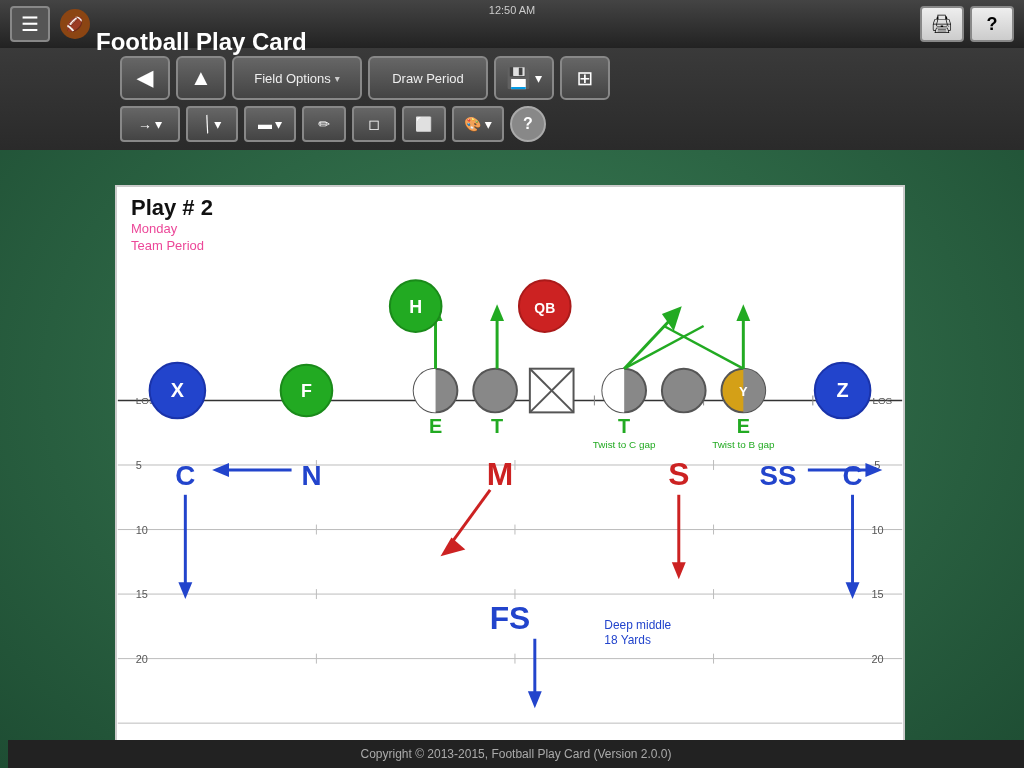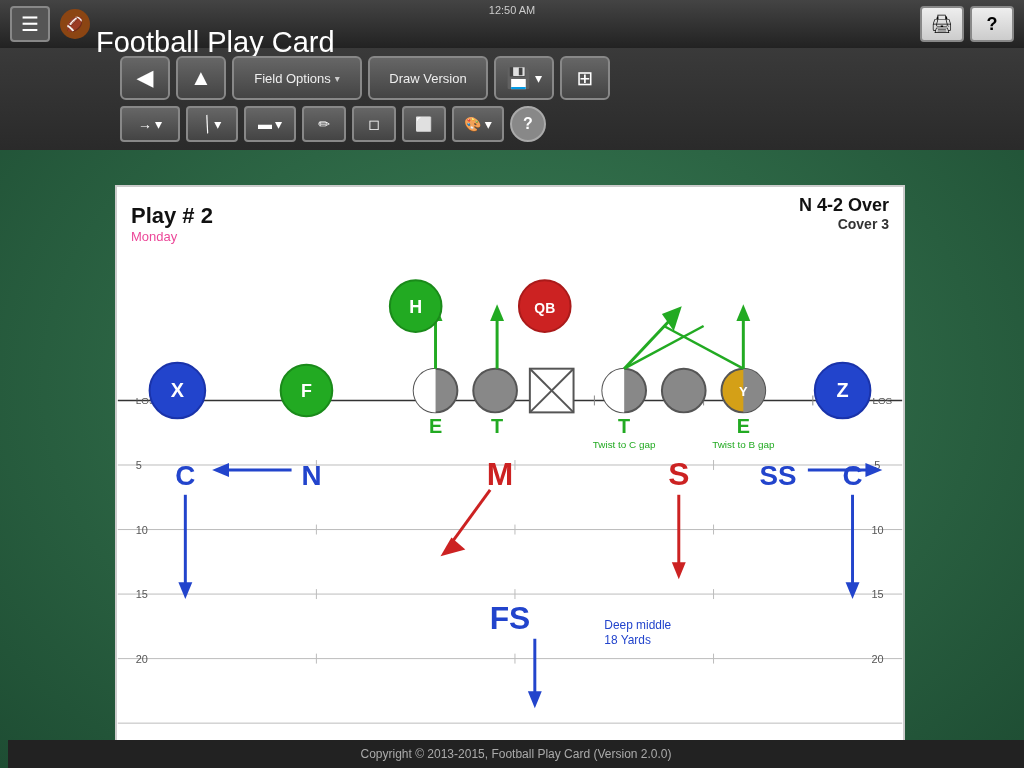--- a/index.html
+++ b/index.html
@@ -36,22 +36,22 @@
     }
     .app-logo-icon {
       width: 30px; height: 30px;
       background: #8B4513;
       border-radius: 50%;
       display: flex; align-items: center; justify-content: center;
       font-size: 14px;
     }
     .app-title {
       color: white;
-      font-size: 29px;
-      font-weight: normal;
+      font-size: 24px;
+      font-weight: bold;
       margin-top: 36px;
     }
     .top-right-btns {
       margin-left: auto;
       display: flex; gap: 6px;
     }
     .icon-btn {
       width: 44px; height: 36px;
       background: linear-gradient(to bottom, #eee, #ccc);
       border: 2px solid #888;
@@ -139,21 +139,21 @@
       width: 790px;
       height: 560px;
       background: white;
       border: 2px solid #ccc;
     }
 
     
     .play-header {
       position: absolute;
       top: 0; left: 0; right: 0;
-      padding: 16px 14px;
+      padding: 8px 14px;
     }
     .play-number {
       font-size: 22px;
       font-weight: bold;
       color: #111;
     }
     .play-info {
       font-size: 13px;
       color: #ec4899;
       line-height: 1.3;
@@ -221,21 +221,21 @@
       <span style="font-size:22px;">◀</span>
     </div>
     <div class="tb-btn tb-btn-sq">
       <span style="font-size:22px;">▲</span>
     </div>
     <div class="tb-btn" style="min-width:130px;">
       <span class="tb-btn-label">Field Options</span>
       <span class="tb-btn-dropdown">▾</span>
     </div>
     <div class="tb-btn" style="min-width:120px;">
-      <span class="tb-btn-label">Draw Version</span>
+      <span class="tb-btn-label">Draw Period</span>
     </div>
     <div class="tb-btn" style="min-width:60px;">
       <span style="font-size:20px;">💾</span>
       <span>▾</span>
     </div>
     <div class="tb-btn tb-btn-sq">
       <span style="font-size:20px;">⊞</span>
     </div>
   </div>
 
@@ -269,24 +269,21 @@
       <span>?</span>
     </div>
   </div>
 </div>
 
 <div class="play-card">
 
   <div class="play-header">
     <div class="play-number">Play # 2</div>
     <div class="play-info">Monday</div>
-  </div>
-  <div class="play-name">
-    <div>N 4-2 Over</div>
-    <div class="play-coverage">Cover 3</div>
+    <div class="play-info">Team Period</div>
   </div>
 
   <svg class="field-svg" viewBox="0 0 790 560">
 
     <line x1="0" y1="215" x2="790" y2="215" stroke="#333" stroke-width="1.5"></line>
 
     <line x1="0" y1="280" x2="790" y2="280" stroke="#aaa" stroke-width="0.8"></line>
     <line x1="0" y1="345" x2="790" y2="345" stroke="#aaa" stroke-width="0.8"></line>
     <line x1="0" y1="410" x2="790" y2="410" stroke="#aaa" stroke-width="0.8"></line>
     <line x1="0" y1="475" x2="790" y2="475" stroke="#aaa" stroke-width="0.8"></line>

